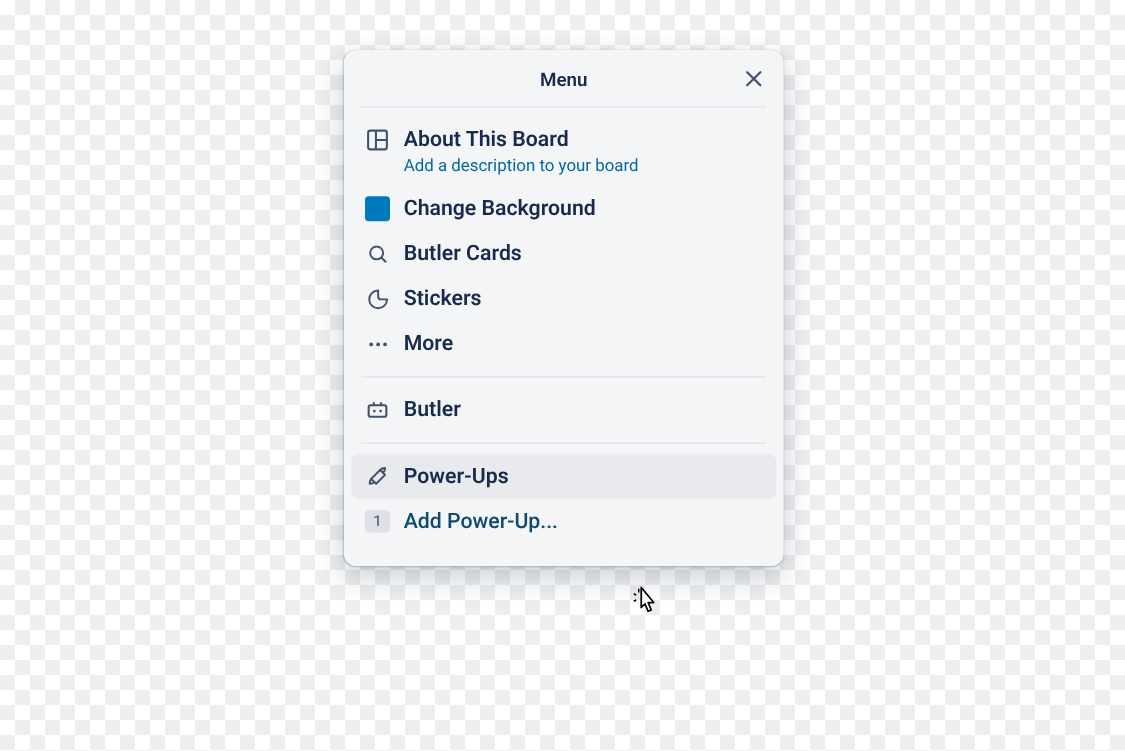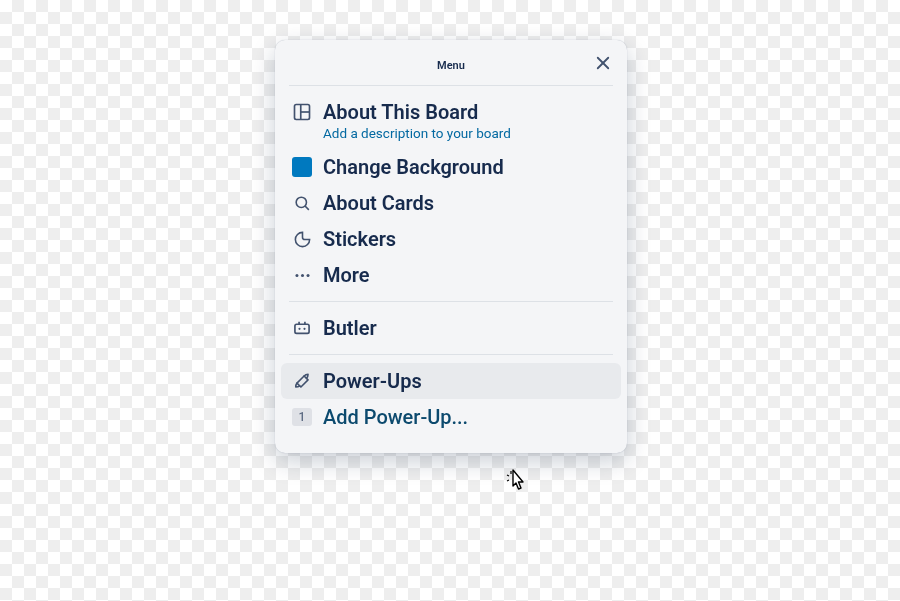--- a/index.html
+++ b/index.html
@@ -26,21 +26,21 @@
     border-radius: 10px;
     box-shadow: 0 8px 24px rgba(9,30,66,0.22), 0 0 1px rgba(9,30,66,0.3);
     padding-bottom: 10px;
   }
   .panel-header {
     position: relative;
     text-align: center;
     padding: 14px 0 12px;
   }
   .panel-title {
-    font-size: 11px;
+    font-size: 15px;
     font-weight: 600;
     color: #172b4d;
   }
   .close-btn {
     position: absolute;
     right: 14px;
     top: 14px;
     width: 20px;
     height: 20px;
     cursor: pointer;
@@ -66,21 +66,21 @@
     height: 22px;
     flex-shrink: 0;
     margin-right: 10px;
     display: flex;
     align-items: center;
     justify-content: center;
     color: #42526e;
   }
   .item-body { flex: 1; }
   .item-label {
-    font-size: 20px;
+    font-size: 17px;
     font-weight: 600;
     color: #172b4d;
     line-height: 22px;
   }
   .item-sub {
     font-size: 13.5px;
     color: #0369a1;
     line-height: 18px;
     margin-top: 1px;
   }
@@ -155,21 +155,21 @@
     </div>
 
     <div class="item">
       <span class="icon-wrap">
         <svg viewBox="0 0 24 24" width="19" height="19" fill="none" stroke="currentColor" stroke-width="2">
             <circle cx="10.5" cy="10.5" r="6.5"></circle>
             <line x1="20" y1="20" x2="15.2" y2="15.2"></line>
           </svg>
       </span>
       <div class="item-body">
-        <div class="item-label">About Cards</div>
+        <div class="item-label">Butler Cards</div>
       </div>
     </div>
 
     <div class="item">
       <span class="icon-wrap">
         <svg viewBox="0 0 24 24" width="19" height="19" fill="none" stroke="currentColor" stroke-width="2">
             <path d="M12 3 a9 9 0 1 0 9 9 h-6 a3 3 0 0 1 -3 -3 z"></path>
           </svg>
       </span>
       <div class="item-body">

